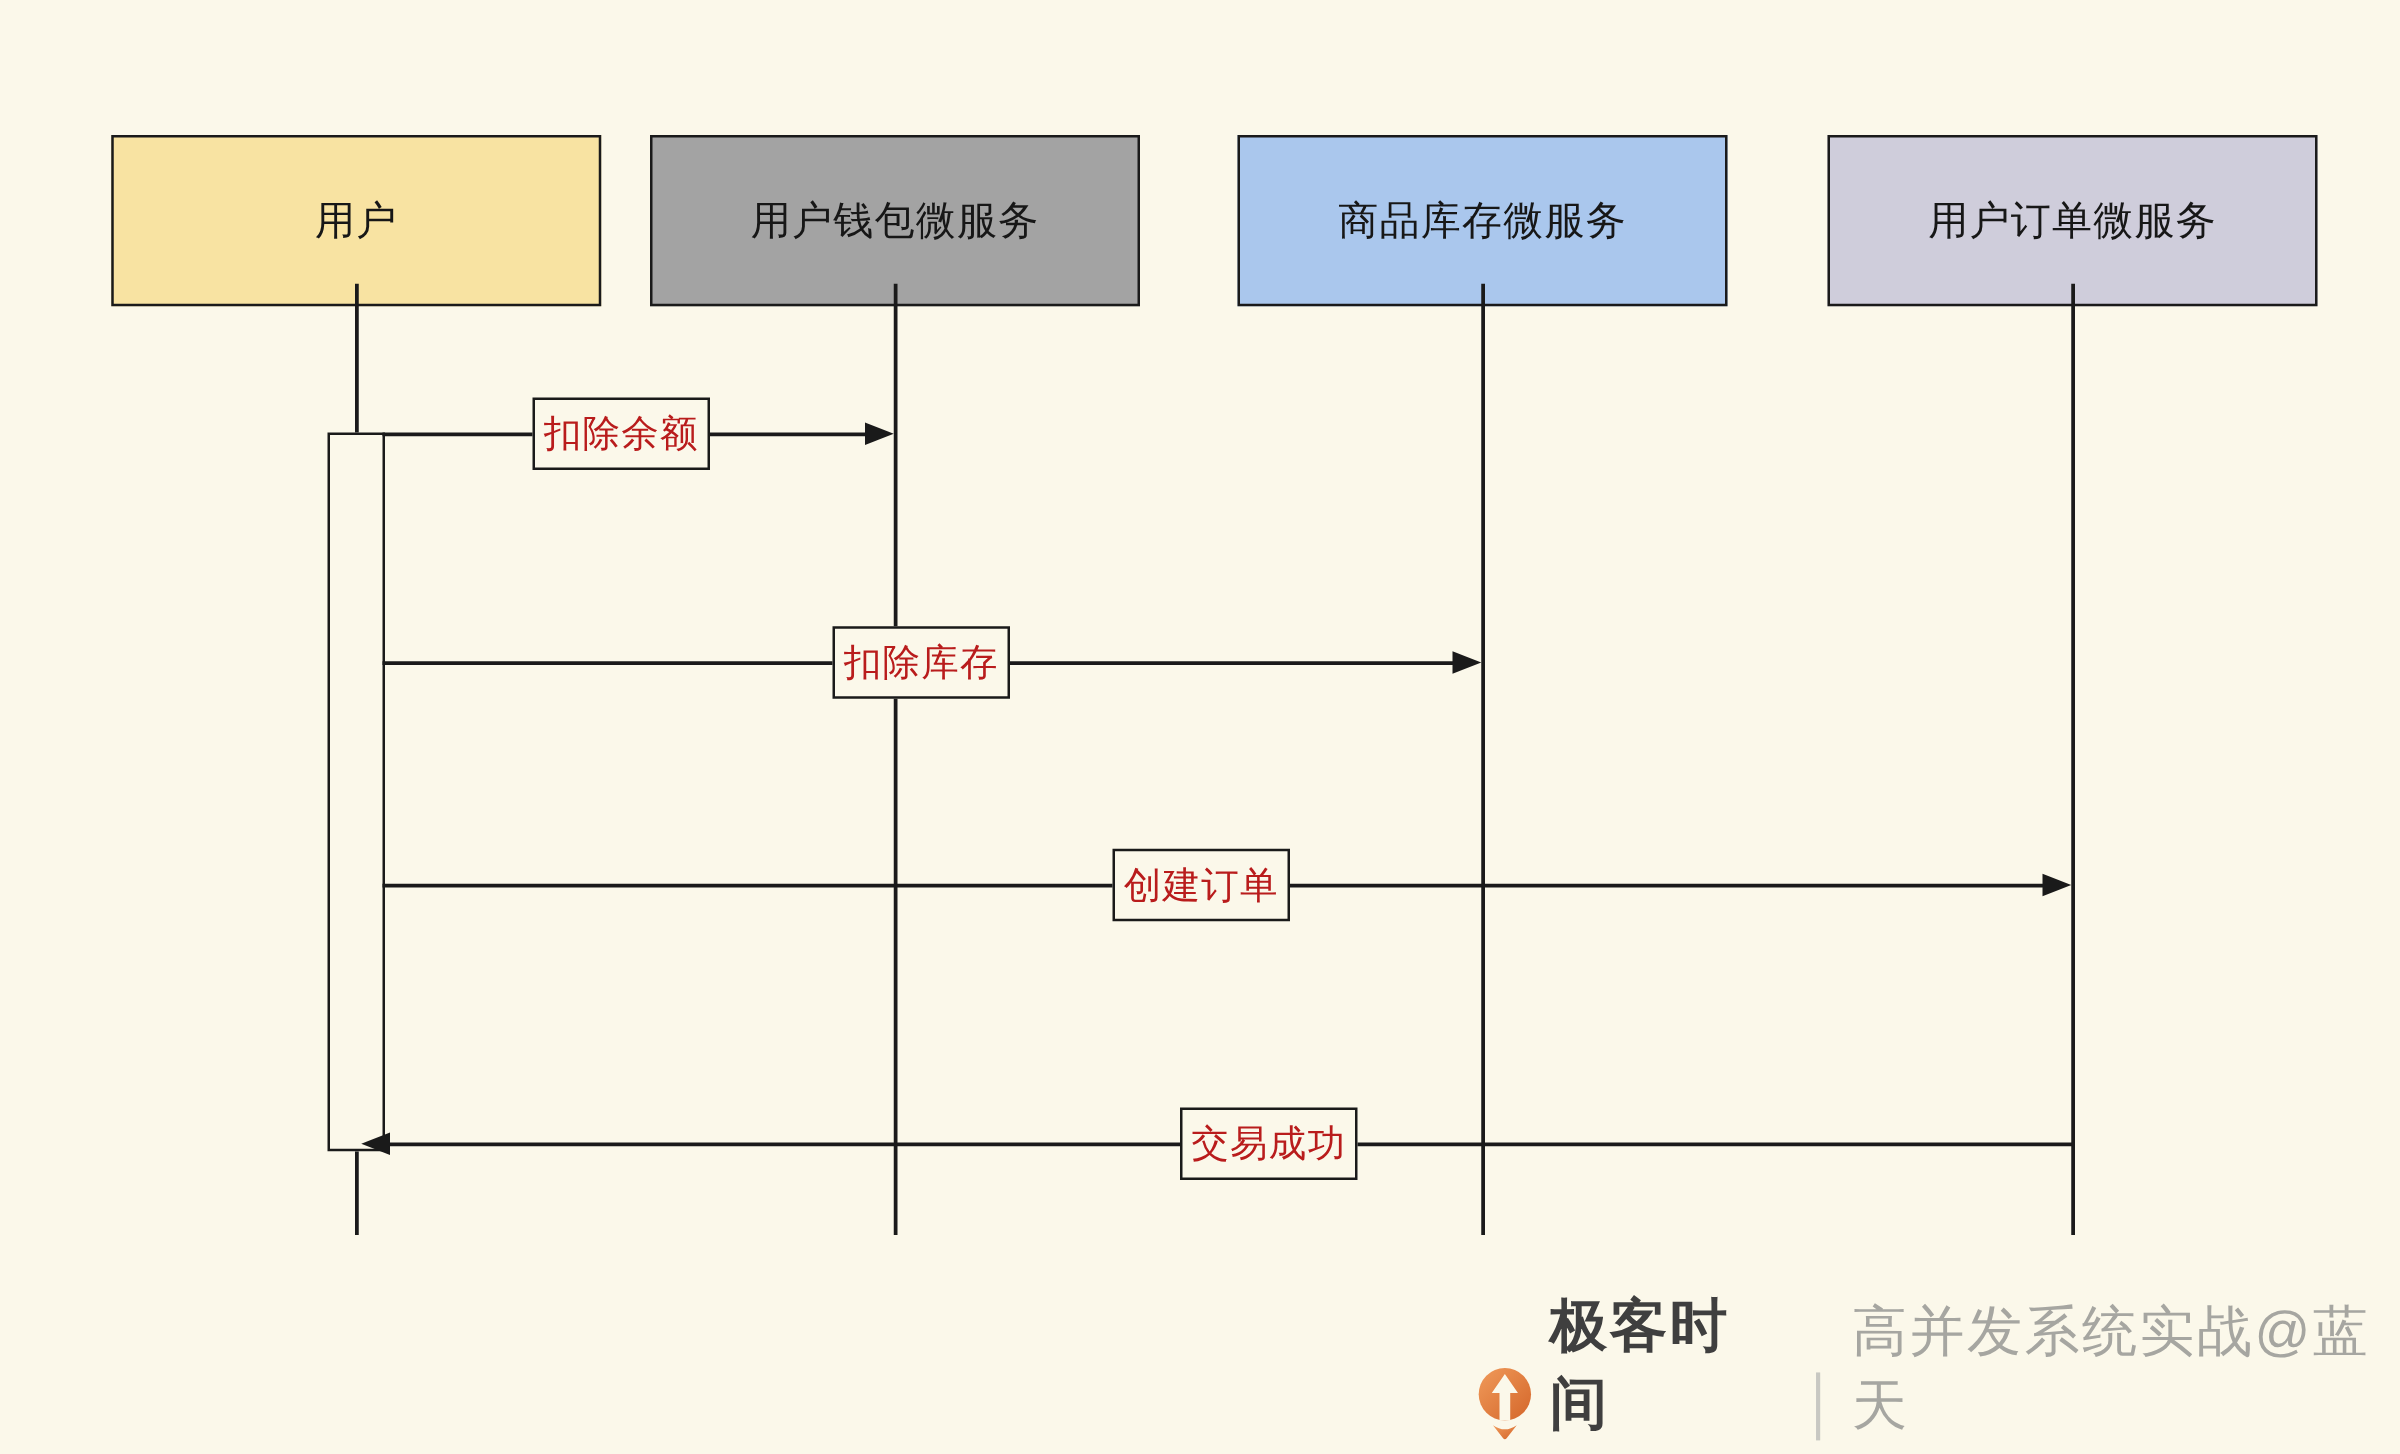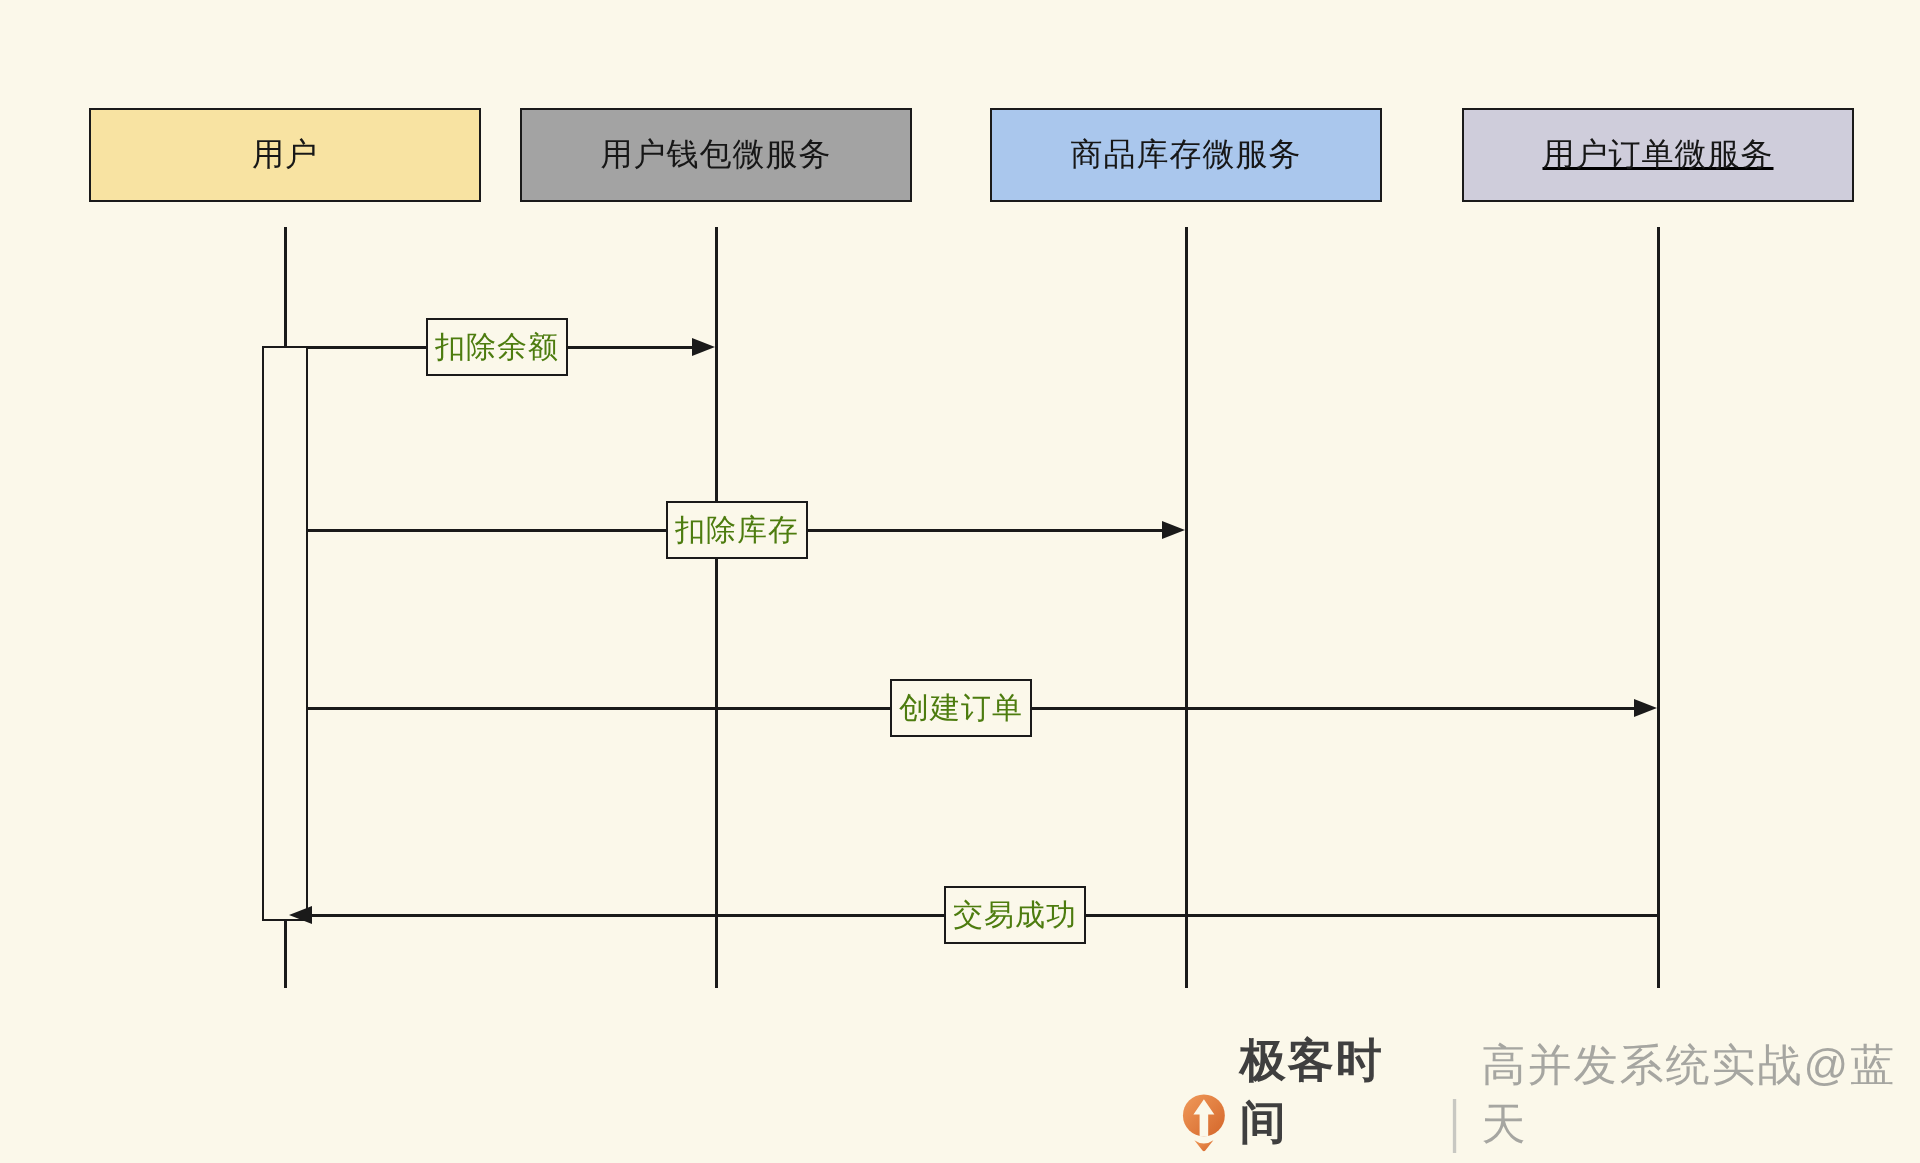--- a/index.html
+++ b/index.html
@@ -9,21 +9,21 @@
   }
   .canvas{
     position:relative;
     width:1920px;height:1163px;
     background:#FBF8EA;
     overflow:hidden;
   }
   
   .pbox{
     position:absolute;
-    top:108px;width:392px;height:94px;
+    top:108px;width:392px;height:137px;
     box-sizing:border-box;
     border:2.5px solid #1A1A1A;
     display:flex;align-items:center;justify-content:center;
   }
   .plabel{
     font-size:32px;color:#171717;letter-spacing:1px;
   }
   
   .vline{
     position:absolute;width:2.5px;background:#1A1A1A;
@@ -55,21 +55,21 @@
   
   .msg-label{
     position:absolute;
     width:142px;height:58px;
     box-sizing:border-box;
     border:2.5px solid #1A1A1A;
     background:#FBF8EA;
     display:flex;align-items:center;justify-content:center;
     z-index:5;
   }
-  .msg-label span{font-size:30px;color:#4d7c0f;letter-spacing:1px;}
+  .msg-label span{font-size:30px;color:#b91c1c;letter-spacing:1px;}
   
   .footer{
     position:absolute;left:1182px;top:1062px;height:92px;
     display:flex;align-items:flex-end;
   }
   .brand{
     font-size:46px;font-weight:600;color:#3F3F3F;
     margin-left:14px;letter-spacing:2px;
   }
   .sep{
@@ -87,21 +87,21 @@
 
   <div class="pbox" style="left: 89px; background: rgb(248, 227, 162);">
     <span class="plabel">用户</span>
   </div>
   <div class="pbox" style="left: 520px; background: #a3a3a3;">
     <span class="plabel">用户钱包微服务</span>
   </div>
   <div class="pbox" style="left: 990px; background: rgb(170, 199, 237); justify-content: center;">
     <span class="plabel">商品库存微服务</span>
   </div>
-  <div class="pbox" style="left: 1462px; background: rgb(207, 205, 219); text-decoration: underline;">
+  <div class="pbox" style="left: 1462px; background: rgb(207, 205, 219);">
     <span class="plabel">用户订单微服务</span>
   </div>
 
   <div class="vline" style="left:284px;top:227px;height:120px"></div>
   <div class="vline" style="left:284px;top:921px;height:67px"></div>
   <div class="vline" style="left:715px;top:227px;height:761px"></div>
   <div class="vline" style="left:1185px;top:227px;height:761px"></div>
   <div class="vline" style="left:1657px;top:227px;height:761px"></div>
 
   <div class="activation"></div>

